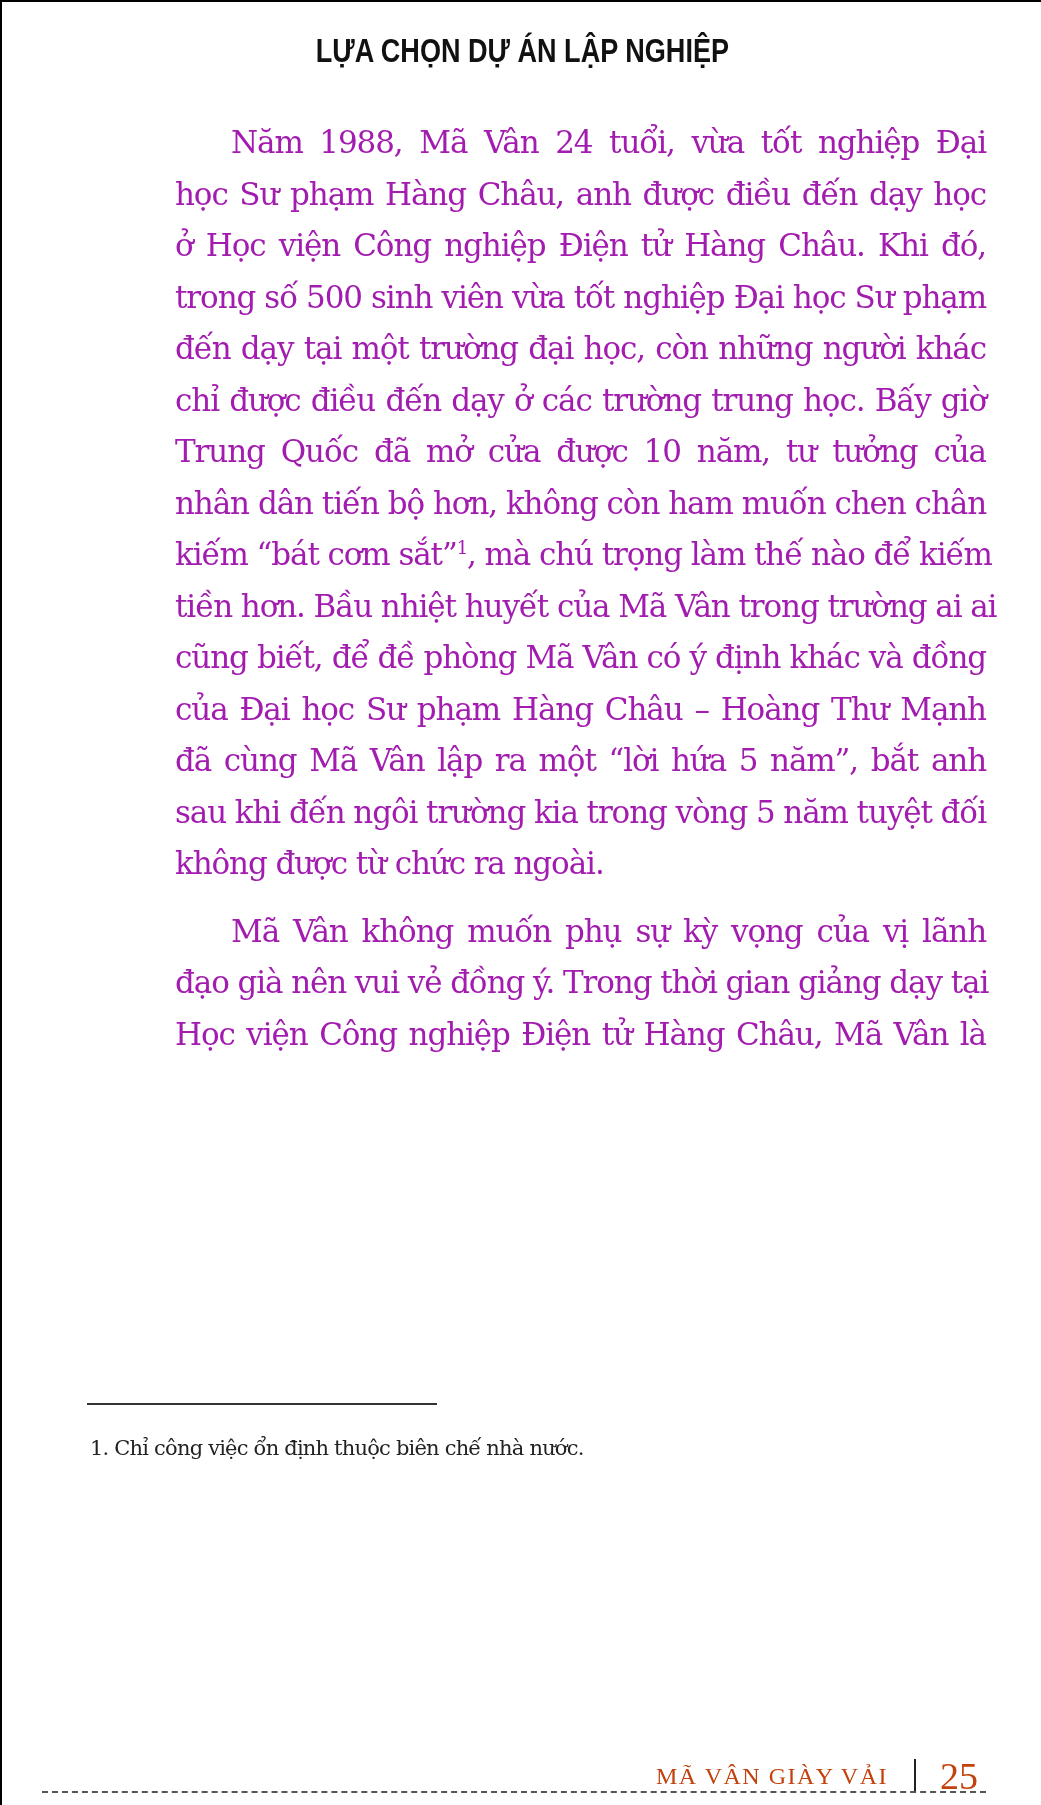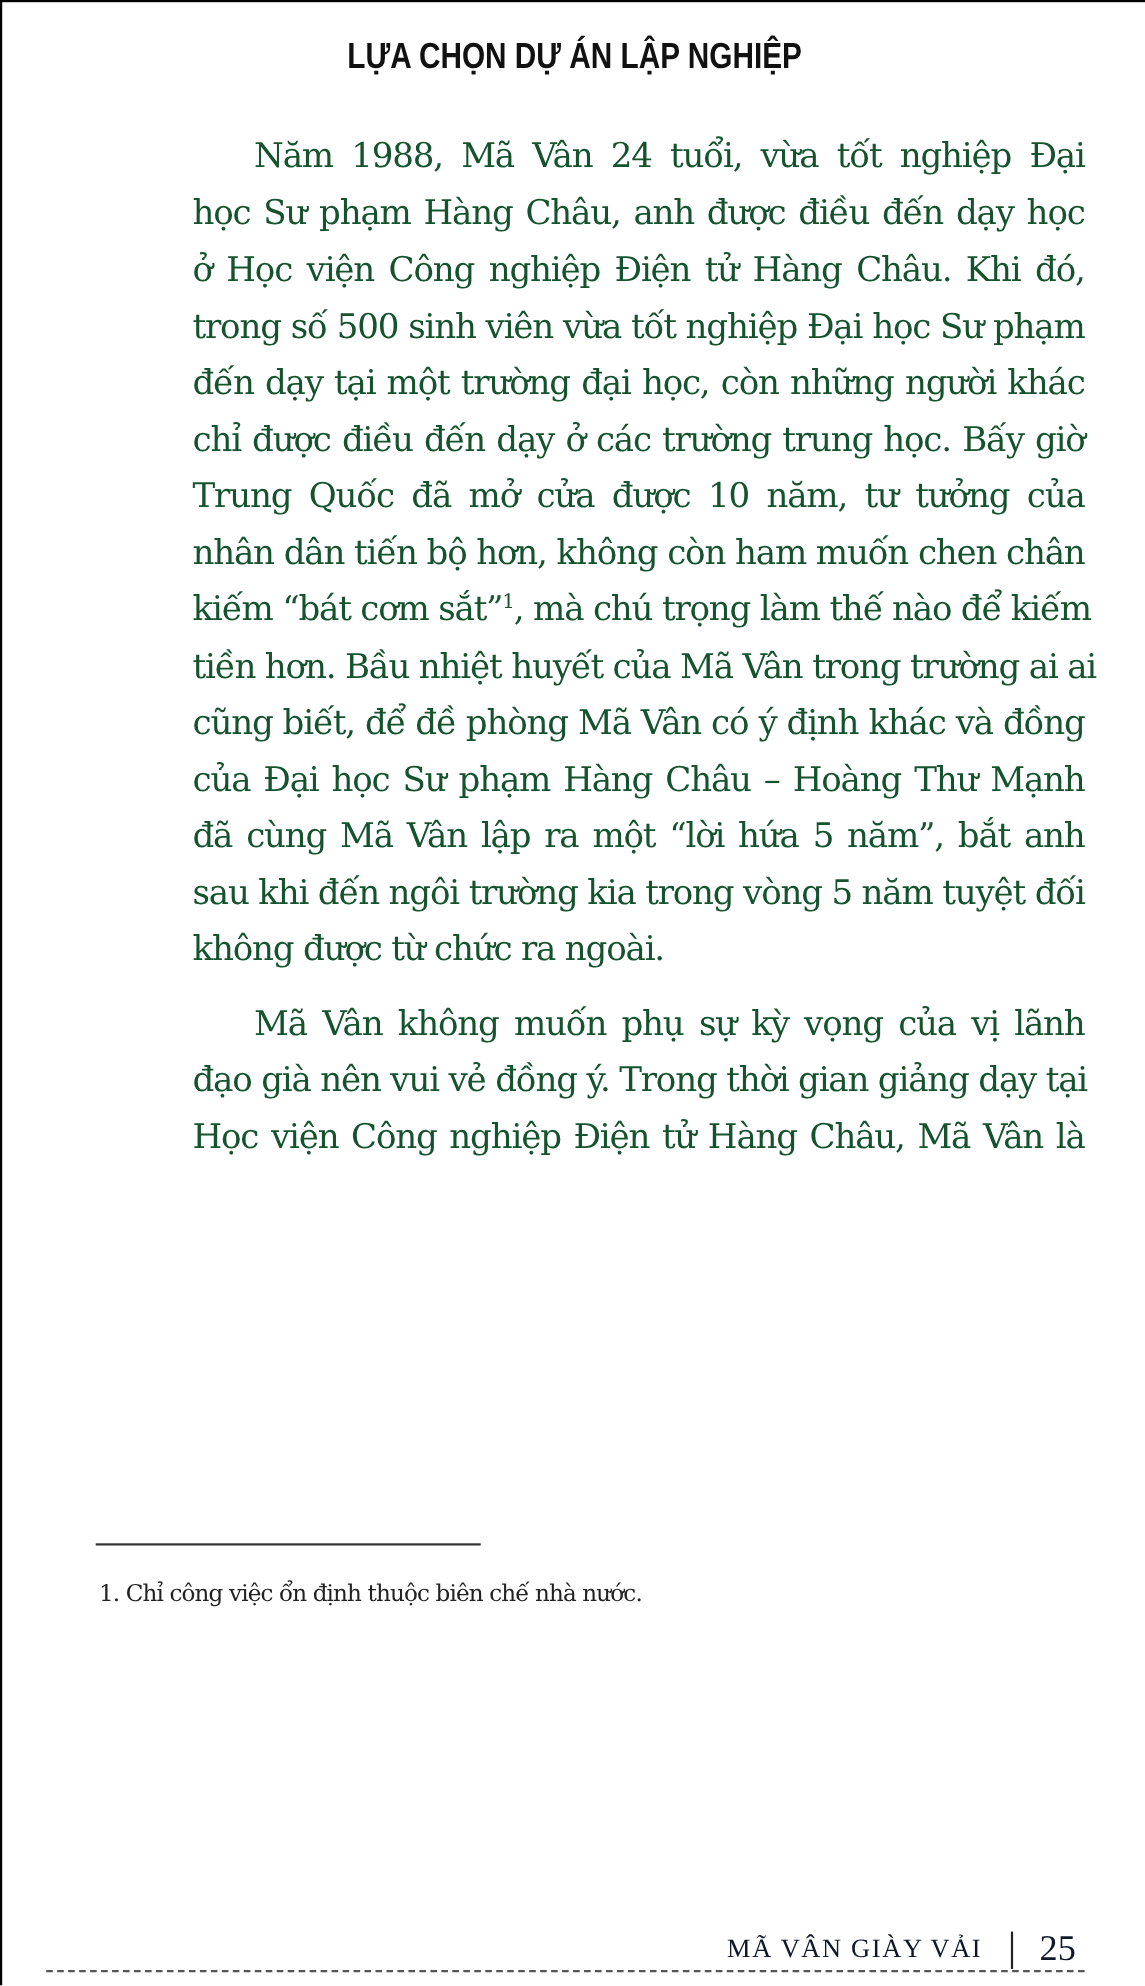--- a/index.html
+++ b/index.html
@@ -41,21 +41,21 @@
     color: #111;
   }
   .body-text {
     position: absolute;
     top: 115px;
     left: 117px;
     width: 867px;
     font-family: "DejaVu Serif", serif;
     font-size: 31px;
     line-height: 51.5px;
-    color: #14532d;
+    color: #a21caf;
     text-align: justify;
   }
   .body-text p {
     margin: 0;
     text-indent: 56px;
     text-align: justify;
   }
   .body-text p + p {
     margin-top: 16px;
   }
@@ -95,35 +95,35 @@
     letter-spacing: -0.8px;
     color: #222;
   }
   .running-footer {
     position: absolute;
     top: 1752px;
     right: 63px;
     display: flex;
     align-items: center;
     font-family: "Liberation Serif", serif;
-    color: #0f172a;
+    color: #c2410c;
   }
   .running-footer .book-title {
     font-size: 24px;
     letter-spacing: 1.5px;
   }
   .running-footer .sep {
     display: inline-block;
     width: 2px;
     height: 34px;
     background: #222;
     margin: 0 24px 0 26px;
   }
   .running-footer .page-num {
-    font-size: 33px;
+    font-size: 38px;
   }
   .dashed-rule {
     position: absolute;
     top: 1789px;
     left: 40px;
     width: 944px;
     height: 0;
     border-top: 2px dashed #555;
   }
 </style>

